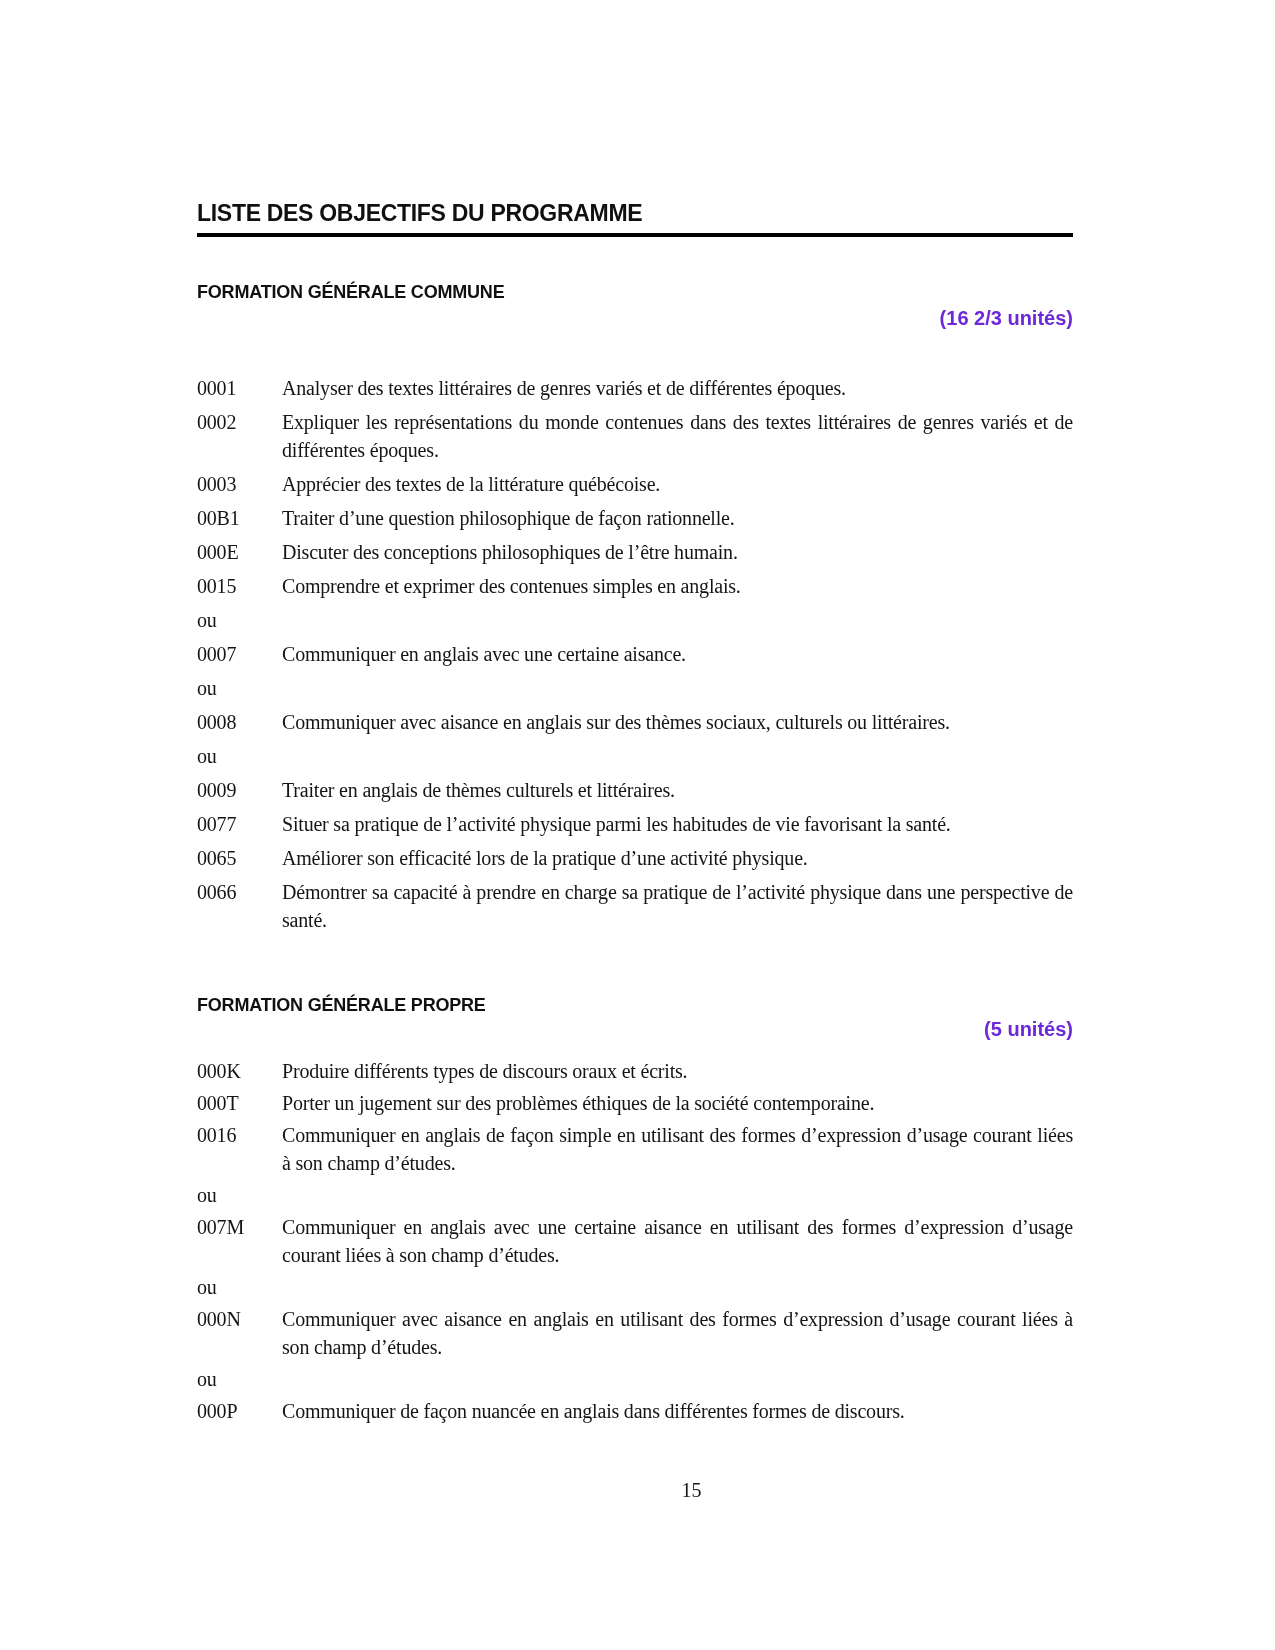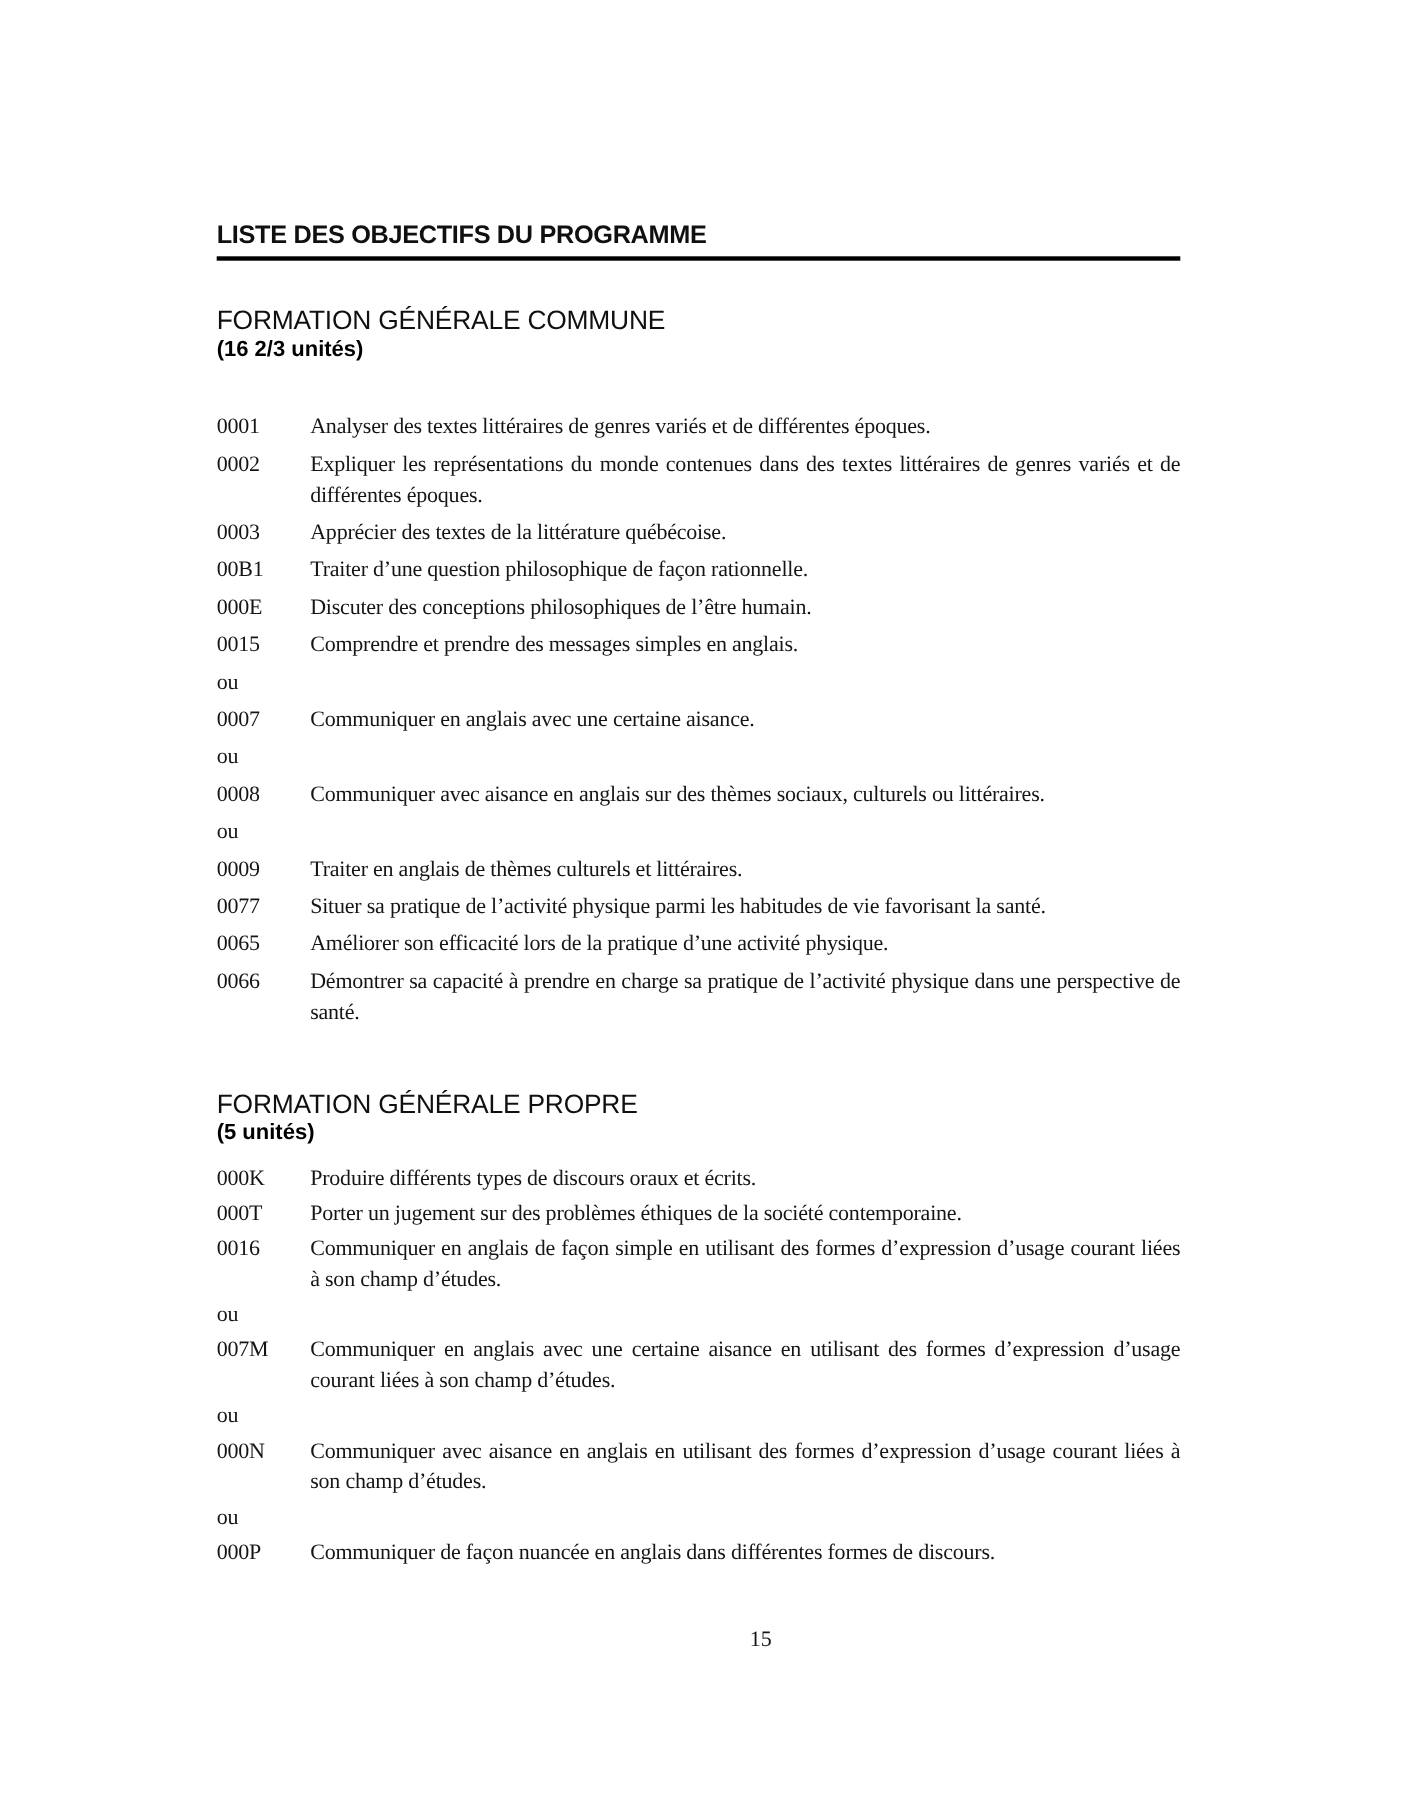--- a/index.html
+++ b/index.html
@@ -25,34 +25,35 @@
   }
   .rule {
     height: 4px;
     background: #000000;
     margin-top: 7px;
   }
   section { display: block; }
   h2 {
     margin: 0;
     font-family: "Liberation Sans", sans-serif;
-    font-weight: normal;
-    font-size: 24px;
+    font-weight: bold;
+    font-size: 18px;
     line-height: 22px;
     letter-spacing: -0.2px;
     color: #101010;
   }
   .s0 h2 { margin-top: 44px; }
   .s1 h2 { margin-top: 60px; }
   .units {
     font-family: "Liberation Sans", sans-serif;
     font-weight: bold;
     font-size: 20px;
     line-height: 26px;
-    color: #000000;
+    text-align: right;
+    color: #6d28d9;
   }
   .s0 .units { margin-top: 2px; }
   .s1 .units { margin-top: 0; }
   .list { margin-top: 15px; }
   .s0 .list { margin-top: 43px; }
   .row {
     display: flex;
     align-items: flex-start;
     font-size: 20px;
     line-height: 28px;
@@ -101,21 +102,21 @@
         <div class="row">
     <span class="code">00B1</span>
     <span class="desc">Traiter d’une question philosophique de façon rationnelle.</span>
   </div>
         <div class="row">
     <span class="code">000E</span>
     <span class="desc">Discuter des conceptions philosophiques de l’être humain.</span>
   </div>
         <div class="row">
     <span class="code">0015</span>
-    <span class="desc">Comprendre et prendre des messages simples en anglais.</span>
+    <span class="desc">Comprendre et exprimer des contenues simples en anglais.</span>
   </div>
         <div class="row">
     <span class="code">ou</span>
   </div>
         <div class="row">
     <span class="code">0007</span>
     <span class="desc">Communiquer en anglais avec une certaine aisance.</span>
   </div>
         <div class="row">
     <span class="code">ou</span>

